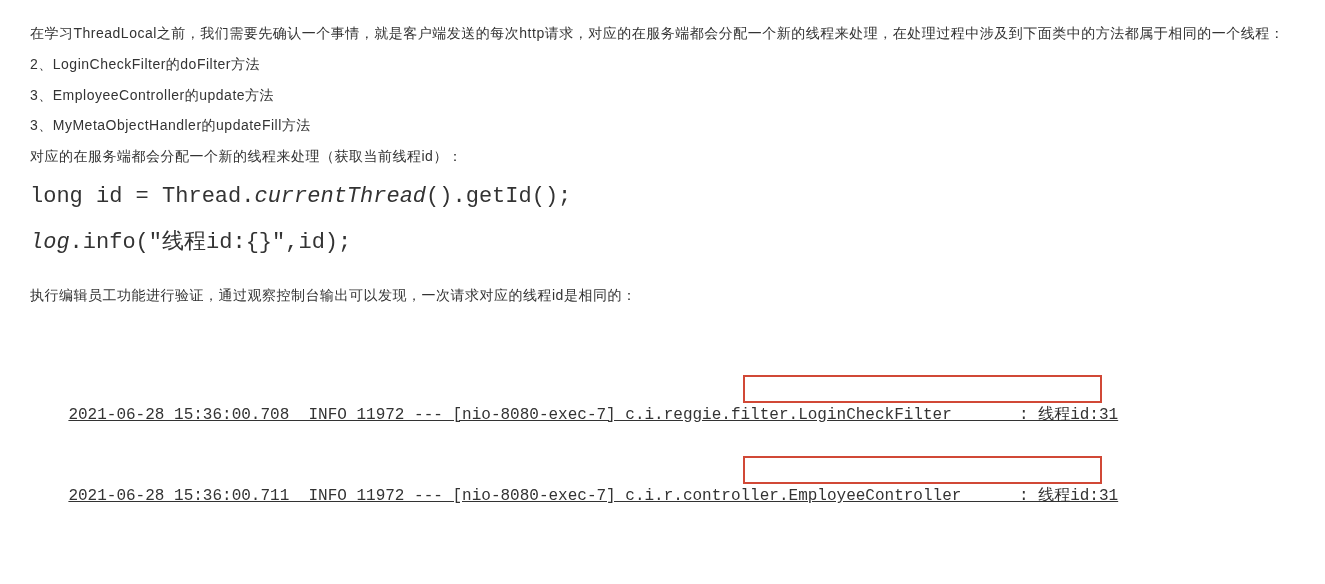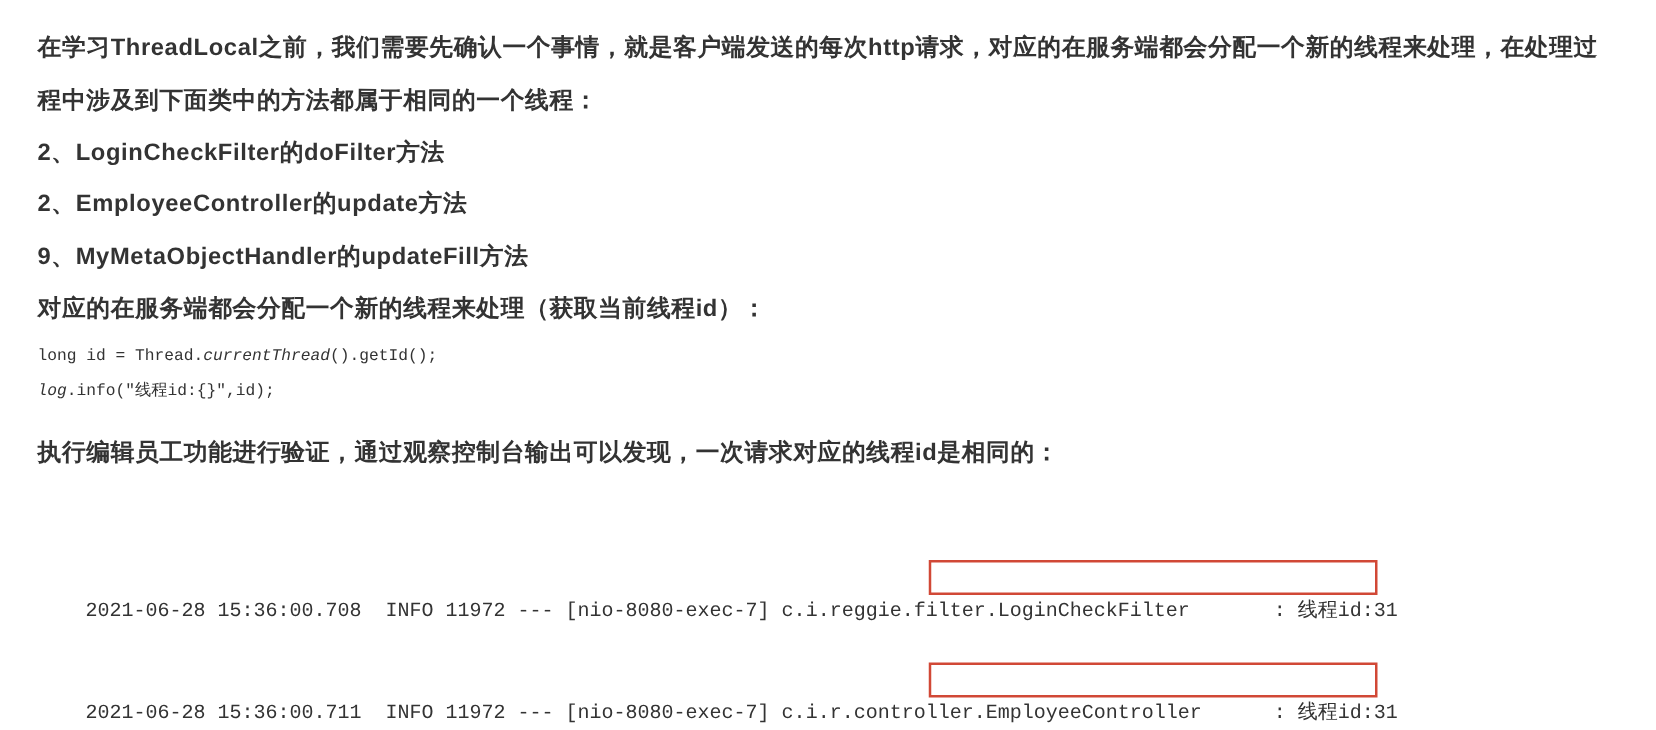--- a/index.html
+++ b/index.html
@@ -6,58 +6,57 @@
       margin: 0;
       padding: 18px 30px;
       font-family: "Microsoft YaHei", "PingFang SC", sans-serif;
       color: #333;
       background: #fff;
       width: 1325px;
       box-sizing: border-box;
       position: relative;
     }
     .text-block {
-      font-size: 19px;
+      font-size: 14px;
       line-height: 2.2;
       letter-spacing: 0.5px;
-      font-weight: bold;
     }
     .code-block {
       font-family: "Courier New", monospace;
-      font-size: 13px;
+      font-size: 22px;
       line-height: 1.9;
       margin: 4px 0;
       white-space: pre;
     }
     .italic { font-style: italic; }
     .log-block {
       font-family: "Courier New", monospace;
       font-size: 16px;
       line-height: 1.7;
       margin-top: 10px;
       white-space: pre;
       position: relative;
     }
     .log-line { position: relative; height: 27px; }
-    .log-text { position: relative; z-index: 1; }
+    .log-text { position: relative; z-index: 1; text-decoration: underline; }
     .redbox {
       position: absolute;
       border: 2px solid #d14836;
       height: 24px;
       top: 0;
       z-index: 2;
     }
   </style>
 </head>
 <body>
 
 <div class="text-block">在学习ThreadLocal之前，我们需要先确认一个事情，就是客户端发送的每次http请求，对应的在服务端都会分配一个新的线程来处理，在处理过程中涉及到下面类中的方法都属于相同的一个线程：</div>
 <div class="text-block">2、LoginCheckFilter的doFilter方法</div>
-<div class="text-block">2、EmployeeController的update方法</div>
-<div class="text-block">9、MyMetaObjectHandler的updateFill方法</div>
+<div class="text-block">3、EmployeeController的update方法</div>
+<div class="text-block">3、MyMetaObjectHandler的updateFill方法</div>
 <div class="text-block">对应的在服务端都会分配一个新的线程来处理（获取当前线程id）：</div>
 
 <div class="code-block"><span>long id = Thread.</span><span class="italic">currentThread</span><span>().getId();</span></div>
 <div class="code-block"><span class="italic">log</span><span>.info("线程id:{}",id);</span></div>
 
 <div class="text-block" style="margin-top:16px">执行编辑员工功能进行验证，通过观察控制台输出可以发现，一次请求对应的线程id是相同的：</div>
 
 <div class="log-block">
   <div class="log-line">
     <span class="log-text">2021-06-28 15:36:00.708  INFO 11972 --- [nio-8080-exec-7] c.i.reggie.filter.LoginCheckFilter       : 线程id:31</span>

